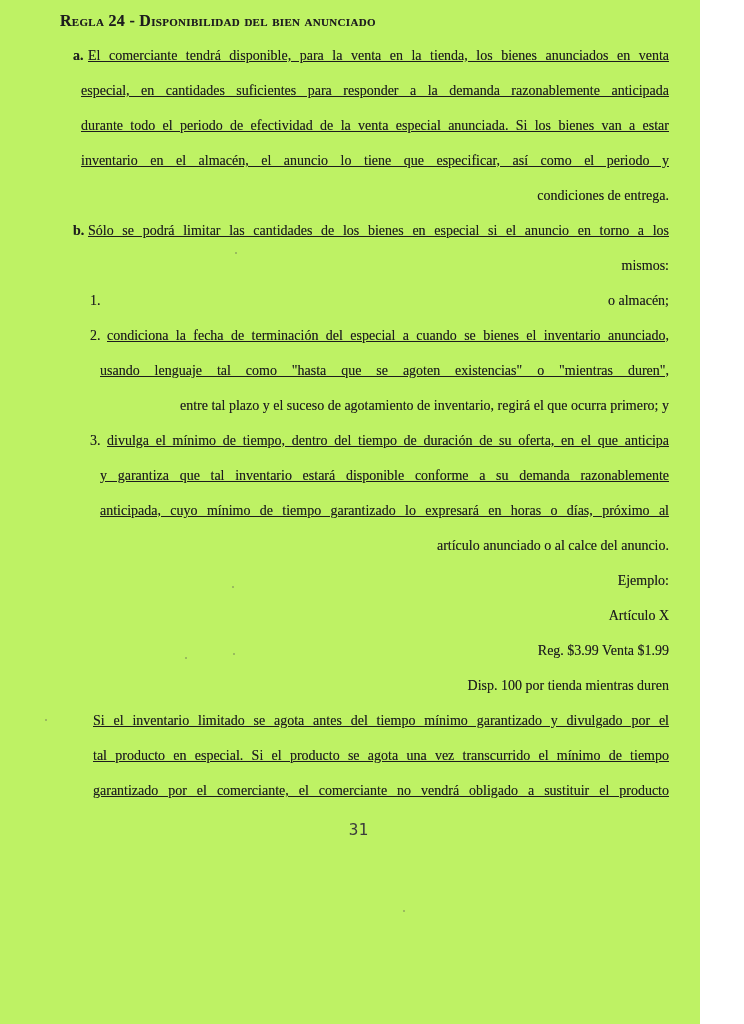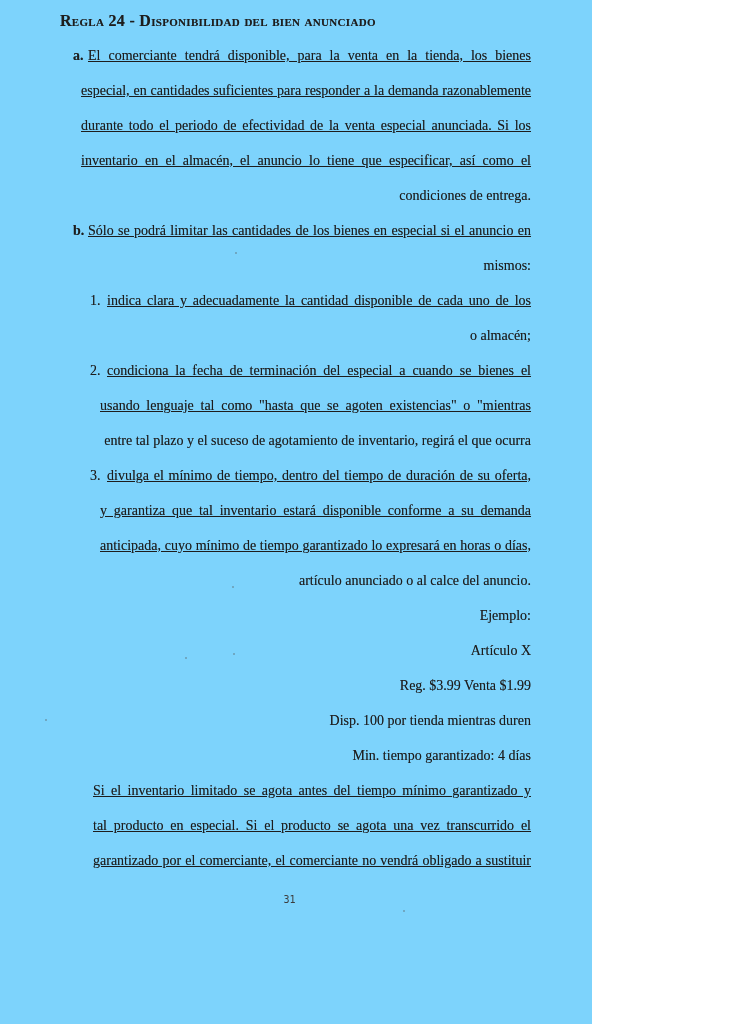--- a/index.html
+++ b/index.html
@@ -2,25 +2,25 @@
 <html lang="es"><head>
 <meta charset="utf-8">
 <style>
   html, body {
     margin: 0;
     padding: 0;
     background: #ffffff;
   }
   .page {
     position: relative;
-    width: 592px;
+    width: 700px;
     height: 1024px;
     box-sizing: border-box;
-    padding: 3px 61px 0 60px;
-    background: #7dd3fc;
+    padding: 3px 31px 0 60px;
+    background: #bef264;
     overflow: hidden;
     font-family: "Liberation Serif", "DejaVu Serif", serif;
     font-size: 14px;
     color: #1d1d1d;
     text-shadow: 0 0 0.45px rgba(45,45,45,0.55);
   }
   .title {
     margin: 0;
     height: 35px;
     line-height: 35px;
@@ -59,21 +59,21 @@
   .lvl-ex { padding-left: 33px; }
   em { font-style: italic; }
   .footer {
     position: relative;
     left: -6px;
     margin-top: 12px;
     height: 20px;
     line-height: 20px;
     text-align: center;
     font-family: "DejaVu Sans Mono", monospace;
-    font-size: 10px;
+    font-size: 16px;
     color: #3c3c3c;
     text-shadow: none;
   }
   .speck {
     position: absolute;
     width: 2px;
     height: 2px;
     border-radius: 50%;
     background: #555;
     opacity: 0.45;
@@ -96,21 +96,20 @@
   </div>
 
   <div class="para lvl-ab">
     <span class="marker">b.</span>
     <div class="line just fl">Sólo se podrá limitar las cantidades de los bienes en especial si el anuncio en torno a los</div>
     <div class="line">mismos:</div>
   </div>
 
   <div class="para lvl-num">
     <span class="marker">1.</span>
-    <div class="line just fl">indica clara y adecuadamente la cantidad disponible de cada uno de los artículos por tienda</div>
     <div class="line">o almacén;</div>
   </div>
 
   <div class="para lvl-num">
     <span class="marker">2.</span>
     <div class="line just fl">condiciona la fecha de terminación del especial a cuando se bienes el inventario anunciado,</div>
     <div class="line just">usando lenguaje tal como "hasta que se agoten existencias" o "mientras duren",</div>
     <div class="line">entre tal plazo y el suceso de agotamiento de inventario, regirá el que ocurra primero; y</div>
   </div>
 
@@ -120,21 +119,20 @@
     <div class="line just">y garantiza que tal inventario estará disponible conforme a su demanda razonablemente</div>
     <div class="line just">anticipada, cuyo mínimo de tiempo garantizado lo expresará en horas o días, próximo al</div>
     <div class="line">artículo anunciado o al calce del anuncio.</div>
   </div>
 
   <div class="para lvl-ex">
     <div class="line">Ejemplo:</div>
     <div class="line">Artículo X</div>
     <div class="line">Reg. $3.99 Venta $1.99</div>
     <div class="line">Disp. 100 por tienda mientras duren</div>
-    <div class="line">Min. tiempo garantizado: 4 días</div>
   </div>
 
   <div class="para lvl-ex">
     <div class="line just">Si el inventario limitado se agota antes del tiempo mínimo garantizado y divulgado por el</div>
     <div class="line just">tal producto en especial. Si el producto se agota una vez transcurrido el mínimo de tiempo</div>
     <div class="line just">garantizado por el comerciante, el comerciante no vendrá obligado a sustituir el producto</div>
   </div>
 
   <div class="footer">31</div>
 

